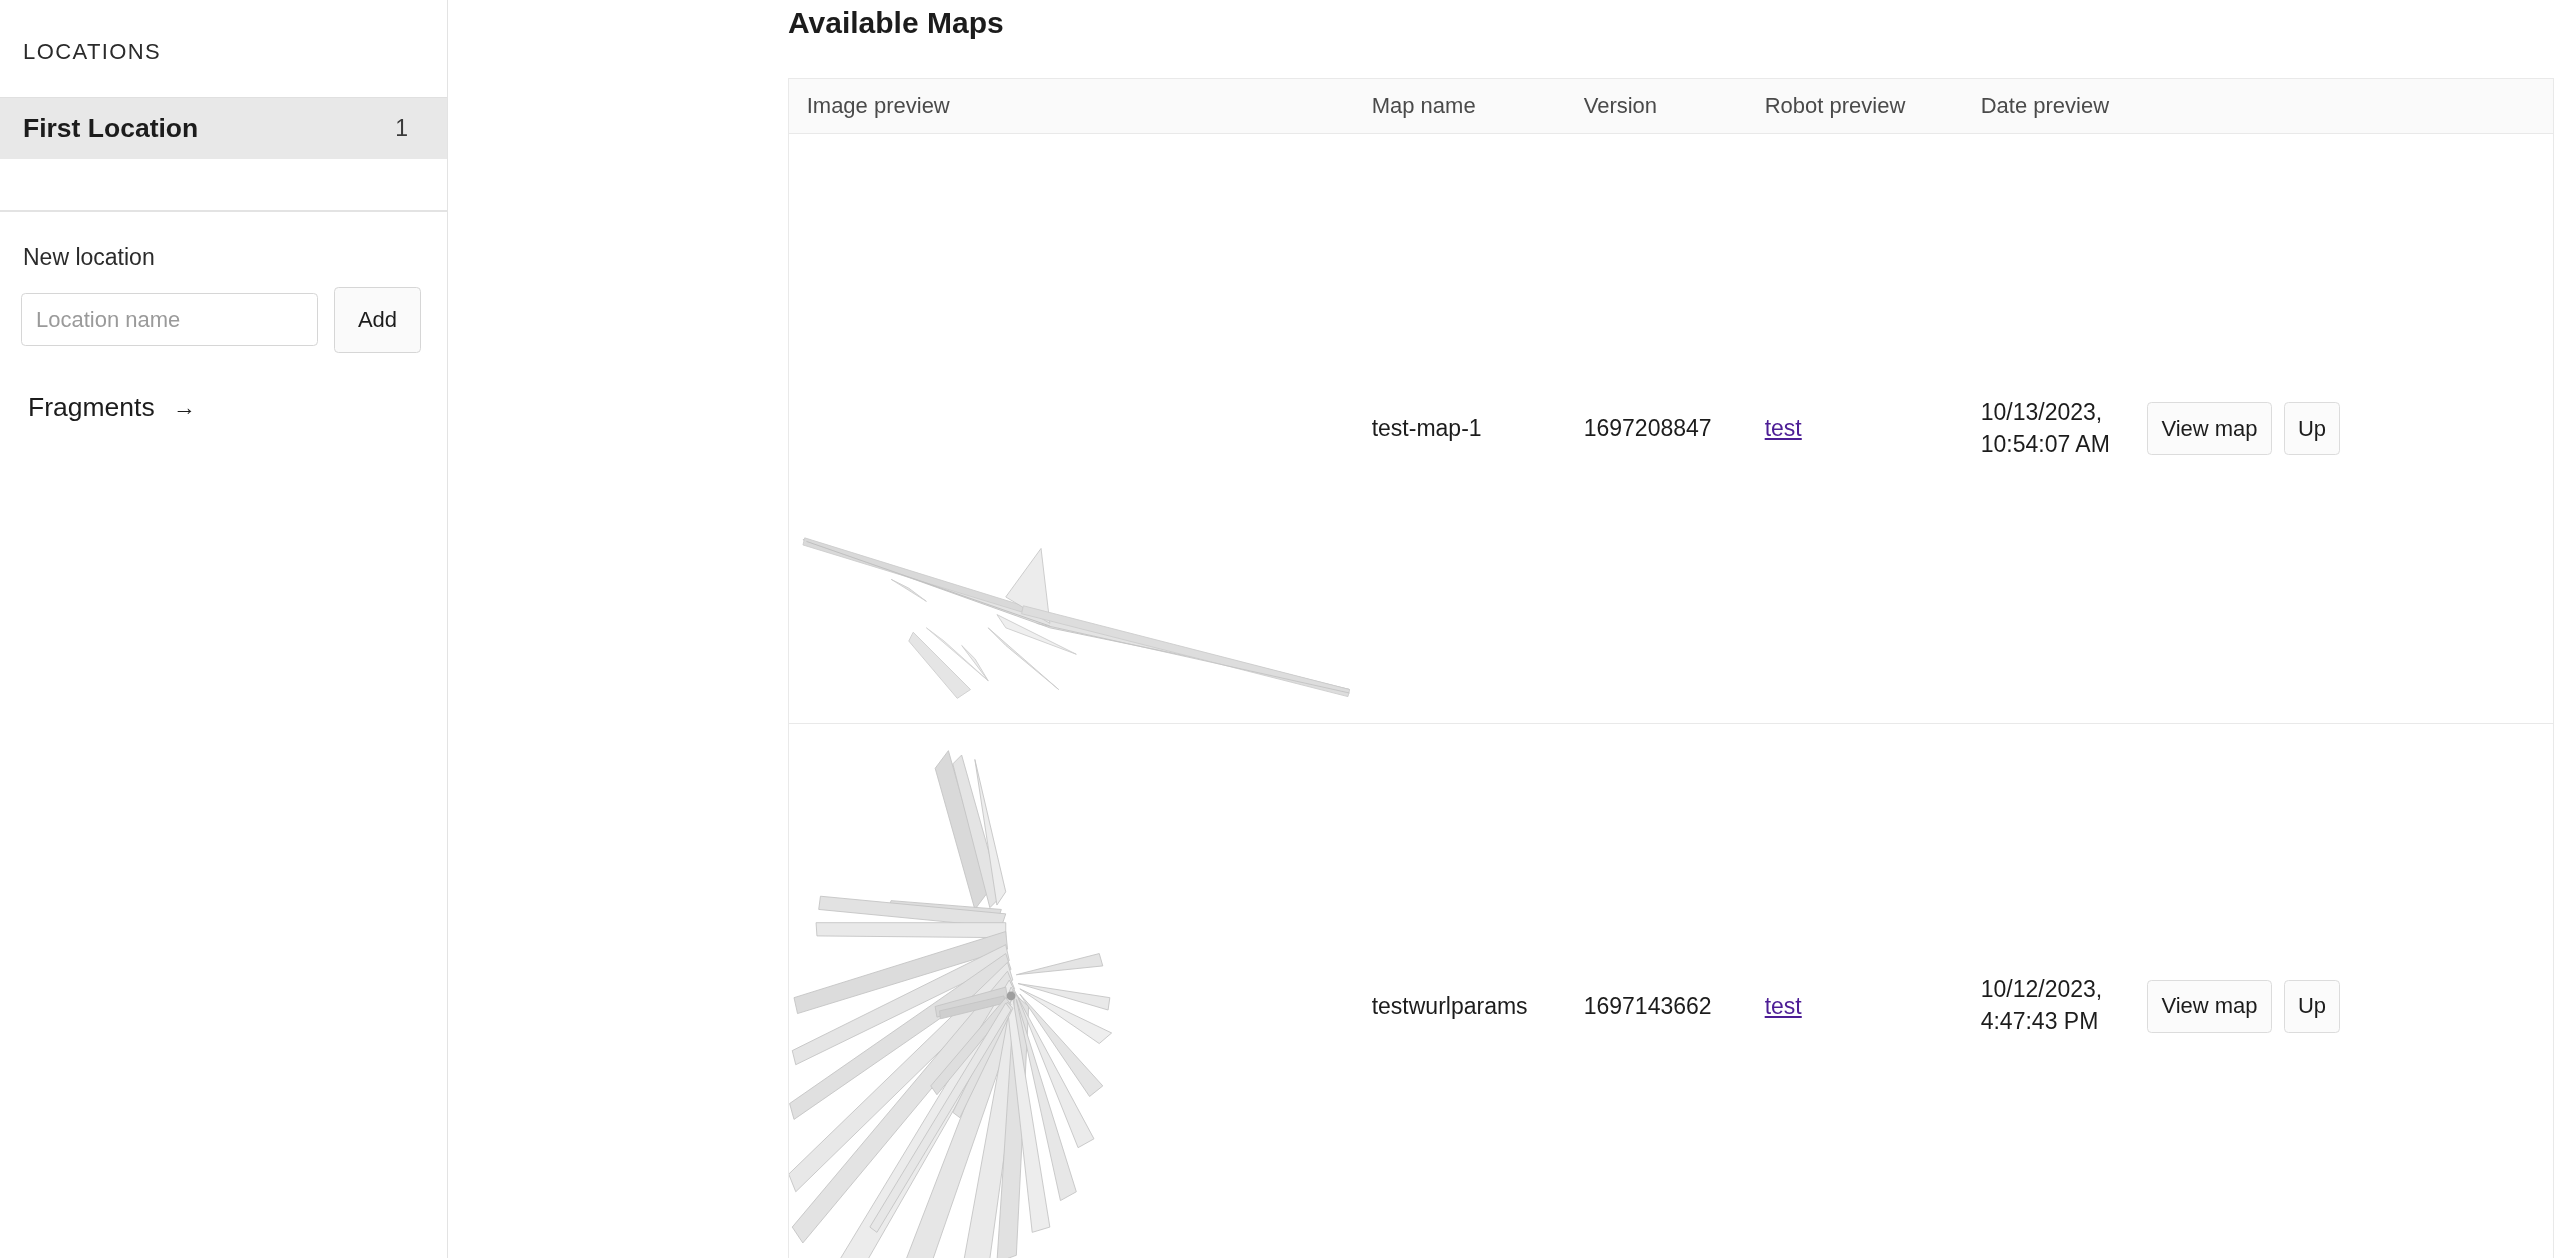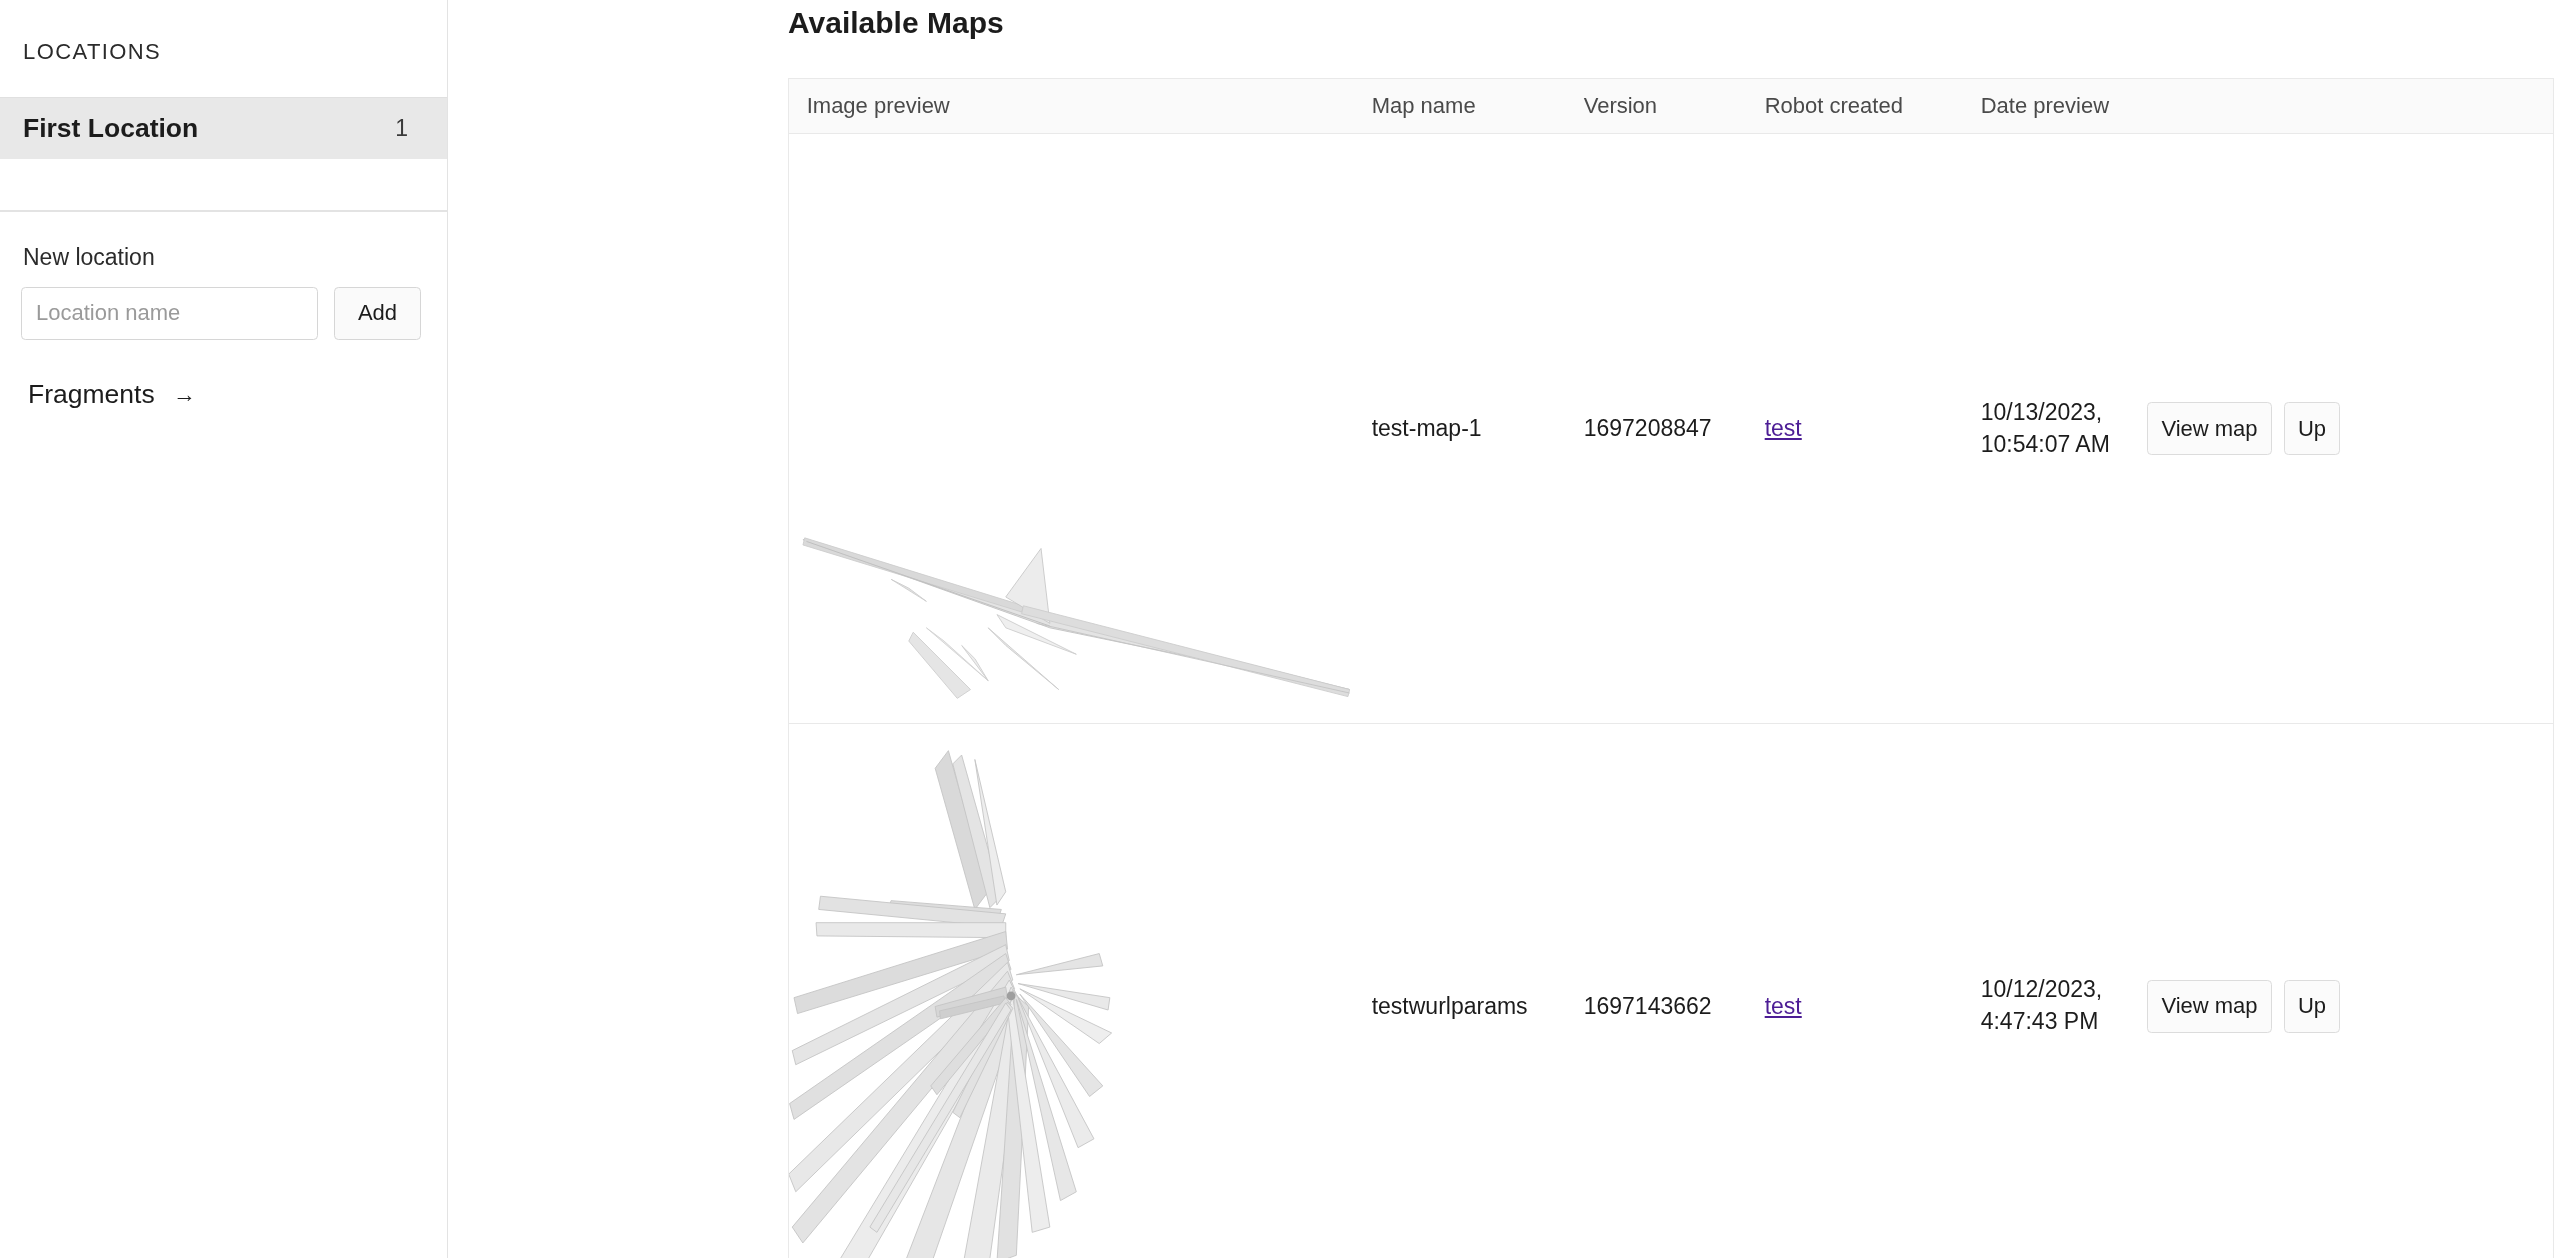--- a/index.html
+++ b/index.html
@@ -77,21 +77,21 @@
     border-radius: 4.4px;
     padding: 0 14px;
     font-size: 22px;
     color: #2b2b2b;
     background: #fff;
     font-family: "Liberation Sans", sans-serif;
     outline: none;
   }
   .location-input::placeholder { color: #9a9a9a; }
   .add-button {
-    height: 53px;
+    height: 66px;
     min-width: 87px;
     padding: 0 17.7px;
     border: 1.8px solid #d6d6d6;
     border-radius: 4.4px;
     background: #fafafa;
     font-size: 22px;
     color: #1c1c1c;
     cursor: pointer;
     font-family: "Liberation Sans", sans-serif;
   }
@@ -229,21 +229,21 @@
 
   <div class="main">
     <div class="main-title">Available Maps</div>
 
     <div class="table-wrap">
 
       <div class="table-head">
         <div class="th col-preview">Image preview</div>
         <div class="th col-name">Map name</div>
         <div class="th col-version">Version</div>
-        <div class="th col-source">Robot created</div>
+        <div class="th col-source">Robot preview</div>
         <div class="th col-date">Date preview</div>
         <div class="th col-actions"></div>
       </div>
 
       <div class="table-row row-1">
         <div class="cell cell-preview">
           <div class="map-art" style="left:-4.4px; top:291px;">
             <svg width="565" height="291" viewBox="0 0 640 330">
               <g stroke="#c9c9c9" stroke-width="1" fill="none" opacity="0.95">
                 <path d="M20 130 L280 210 L640 300 L300 230 Z" fill="#e2e2e2" stroke="#bdbdbd"></path>

